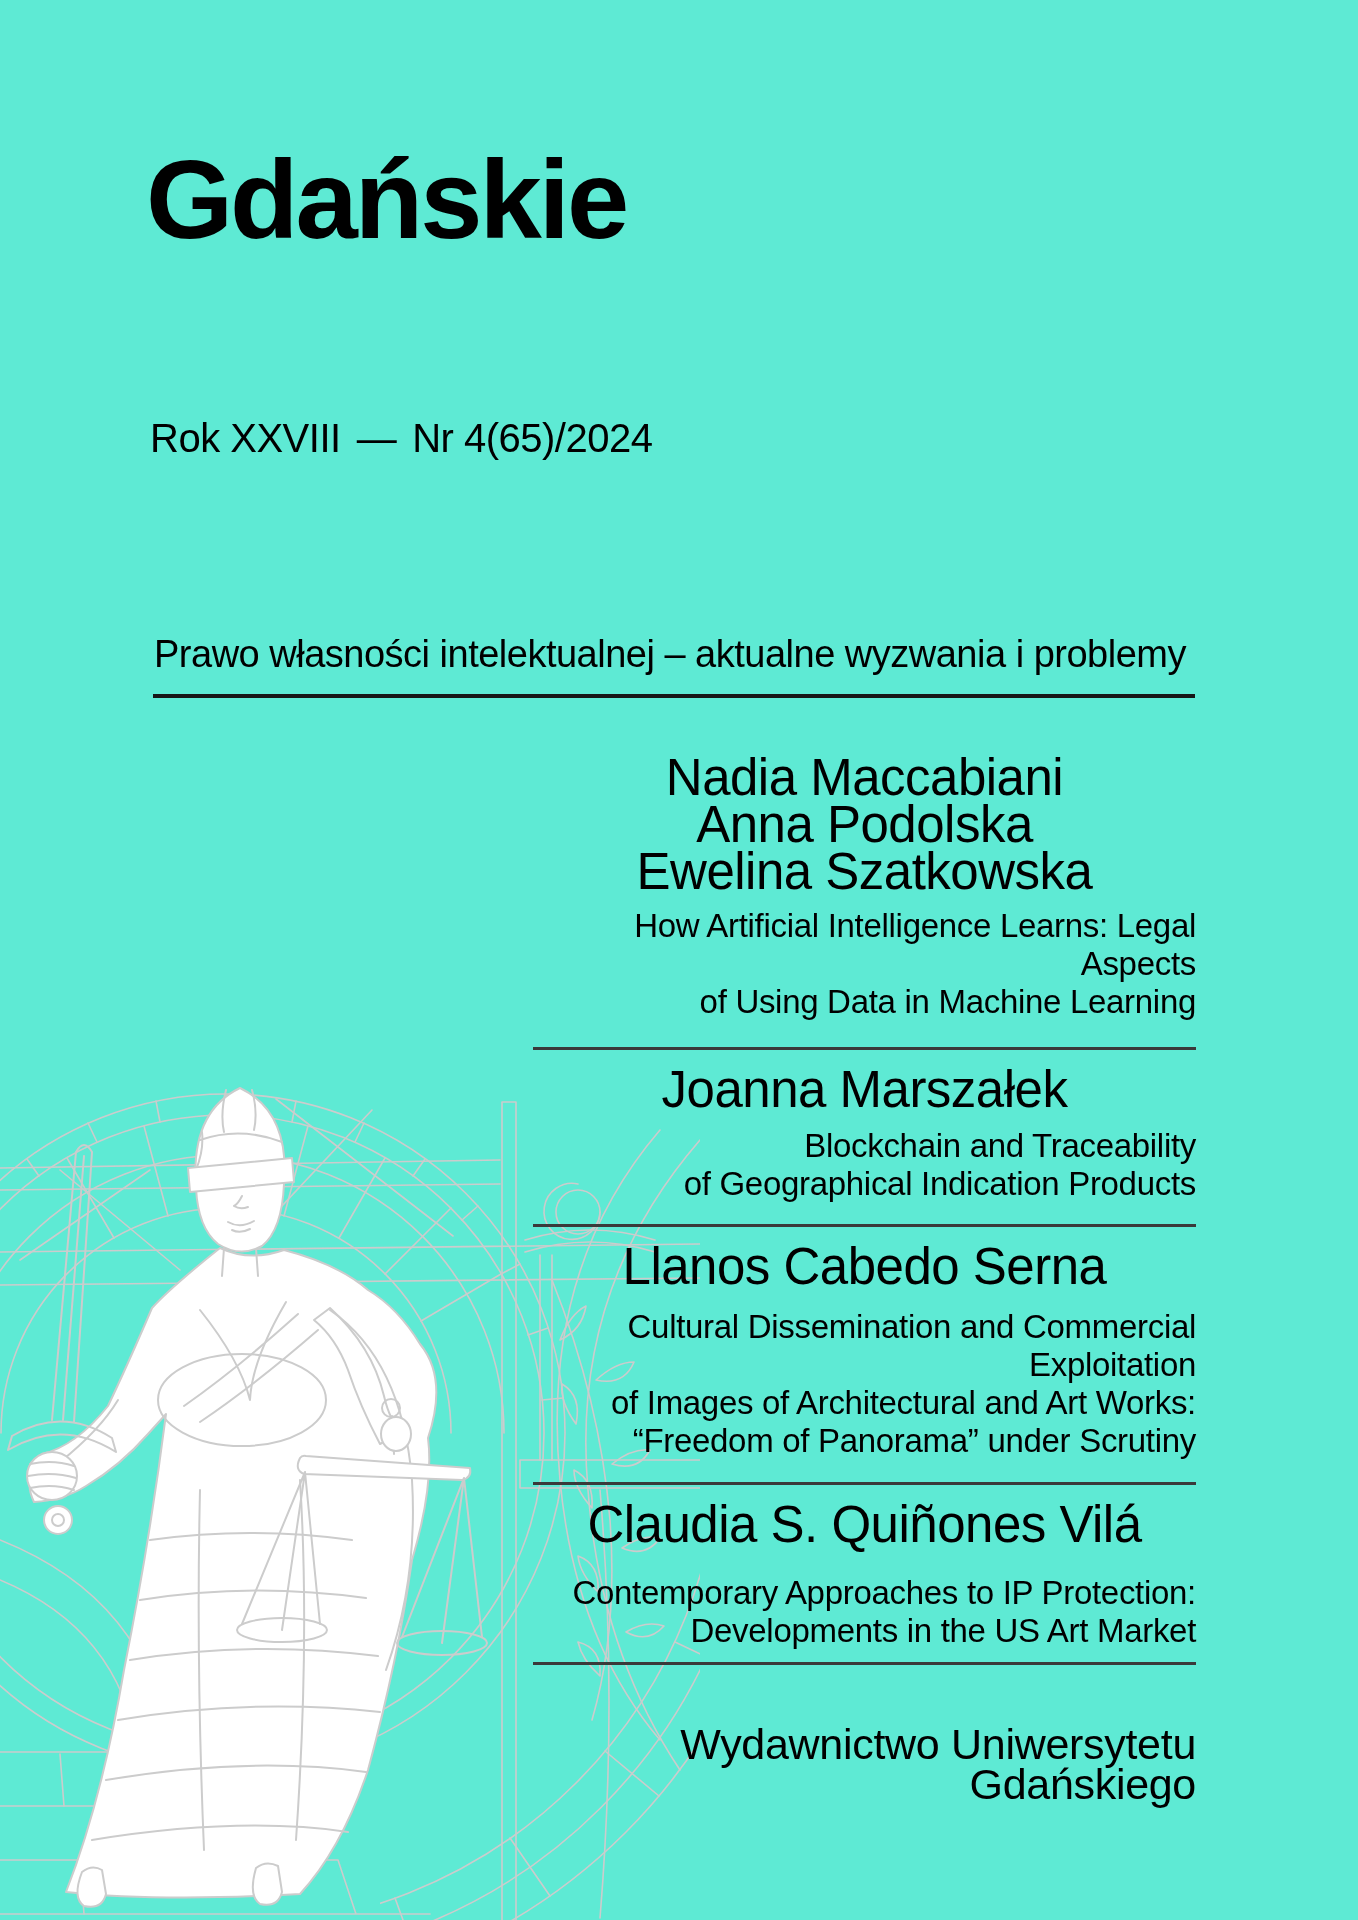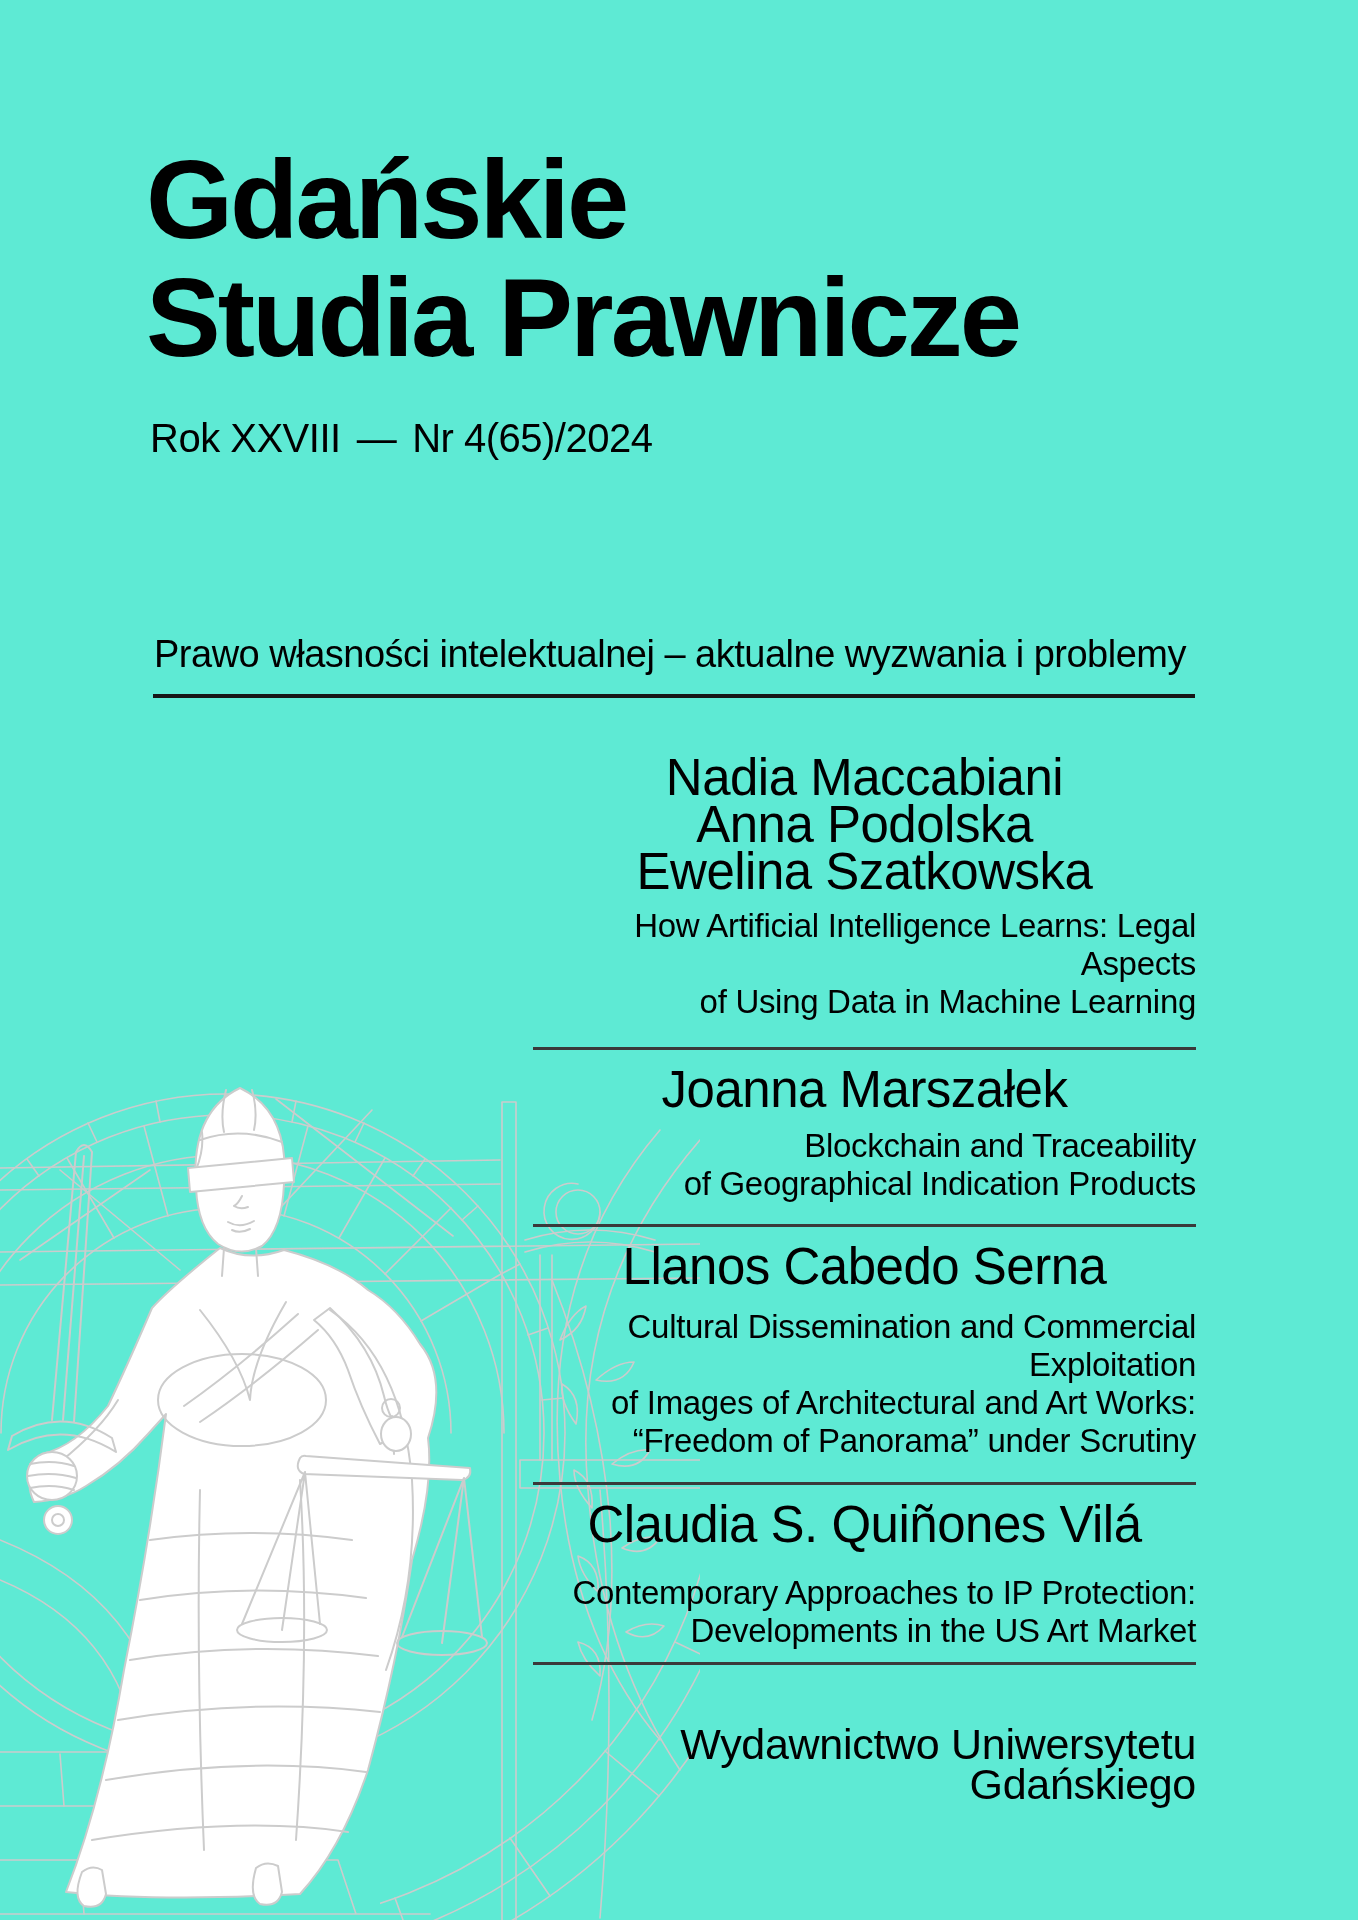--- a/index.html
+++ b/index.html
@@ -160,21 +160,20 @@
       <path fill="#ffffff" d="M300 618 Q294 630 304 634 L462 640 Q472 638 470 628 L306 616 Q302 615 300 618 Z"></path>
       <path d="M305 632 L242 784 M305 632 L282 790 M305 632 L320 784"></path>
       <path d="M464 638 L402 797 M464 638 L442 803 M464 638 L482 797"></path>
       <ellipse cx="282" cy="790" rx="45" ry="12"></ellipse>
       <ellipse cx="442" cy="803" rx="45" ry="12"></ellipse>
     </g>
   </svg>
 
   <h1 class="masthead">
     <div>Gdańskie</div>
-    <div>Studia Prawnicze</div>
   </h1>
 
   <div class="volume-line">
     <span>Rok XXVIII</span><span class="dash">—</span><span>Nr 4(65)/2024</span>
   </div>
 
   <div class="theme-line">Prawo własności intelektualnej – aktualne wyzwania i problemy</div>
   <div class="theme-rule"></div>
 
   <div class="toc">

